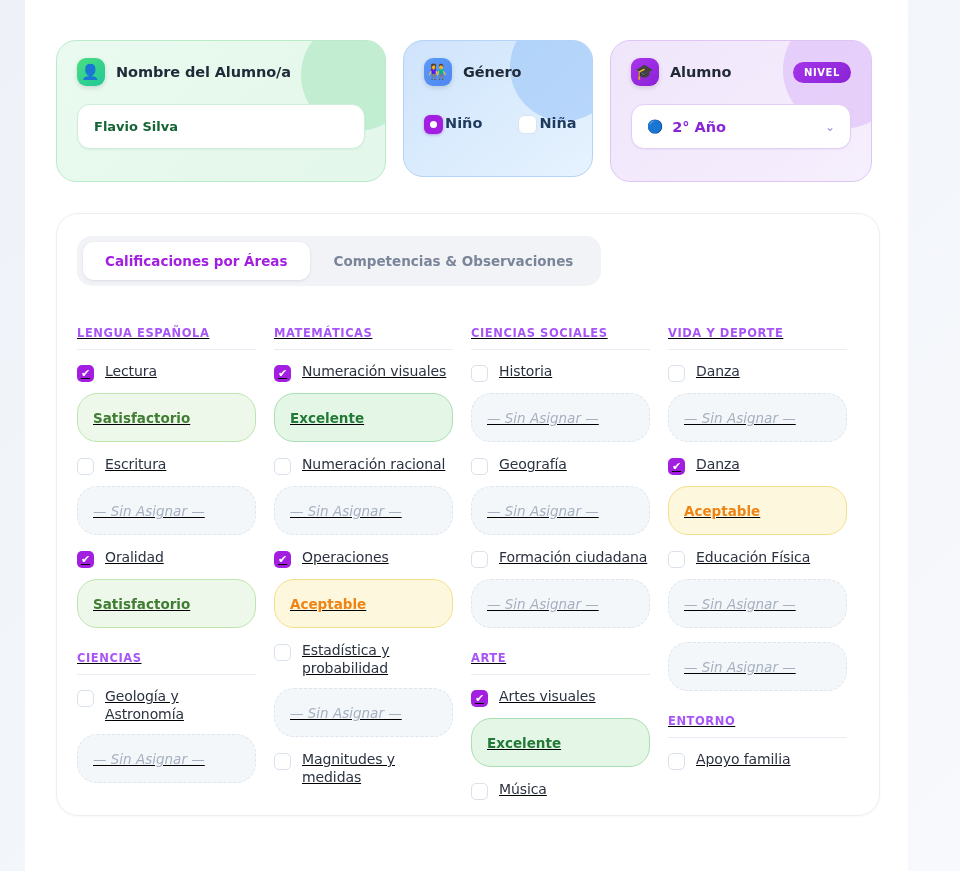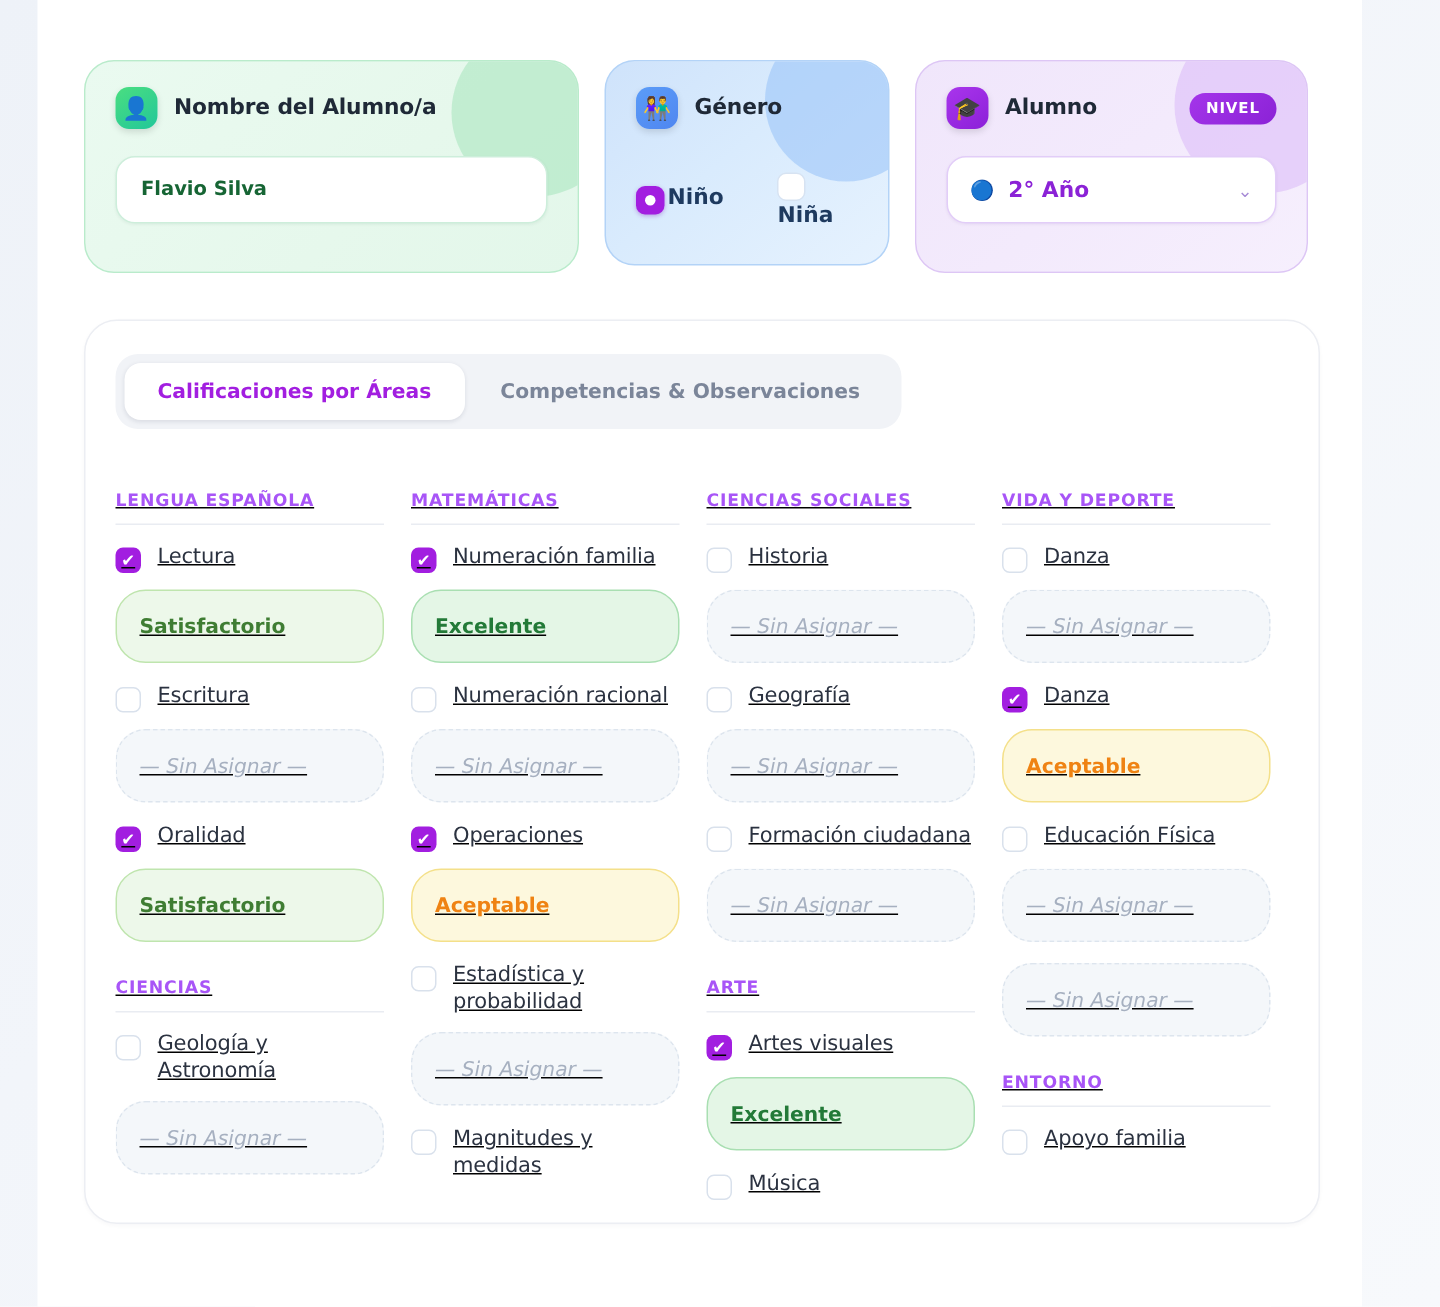--- a/index.html
+++ b/index.html
@@ -78,21 +78,21 @@
   .name-input {
     position: relative; z-index: 2; margin-top: 18px;
     background: #fff; border: 1px solid #cdeedb; border-radius: 13px;
     height: 45px; display: flex; align-items: center; padding: 0 16px;
     font-size: 13px; font-weight: bold; color: #166534;
     box-shadow: 0 1px 2px rgba(16,60,35,0.05);
   }
 
   .radio-row { position: relative; z-index: 2; margin-top: 19px; display: flex; align-items: center; }
   .radio-item { display: flex; gap: 2px; margin-top: 10px; }
-  .radio-item + .radio-item { margin-left: 36px; flex-direction: column; }
+  .radio-item + .radio-item { margin-left: 36px; }
   .radio-box {
     width: 19px; height: 19px; border-radius: 6px; flex: none;
     display: flex; align-items: center; justify-content: center;
   }
   .radio-box.on { background: #a21ee0; box-shadow: 0 1px 3px rgba(120,20,180,0.35); }
   .radio-box.on::after { content: ""; width: 7px; height: 7px; border-radius: 50%; background: #fff; }
   .radio-box.off { background: #fff; border: 1px solid #d7e3f2; }
   .radio-label { font-size: 14.5px; font-weight: bold; color: #1e3a5f; }
 
   .grade-select {
@@ -242,21 +242,21 @@
                 <span class="subj-label">Geología y Astronomía</span>
               </div>
               <div class="grade-box empty">— Sin Asignar —</div>
             </div>
           </div>
           <div class="col">
             <div class="group-title">MATEMÁTICAS</div>
             <div class="subject">
               <div class="subj-row">
                 <span class="cbox on">✔</span>
-                <span class="subj-label">Numeración familia</span>
+                <span class="subj-label">Numeración visuales</span>
               </div>
               <div class="grade-box excelente">Excelente</div>
             </div>
             <div class="subject">
               <div class="subj-row">
                 <span class="cbox off"></span>
                 <span class="subj-label">Numeración racional</span>
               </div>
               <div class="grade-box empty">— Sin Asignar —</div>
             </div>

